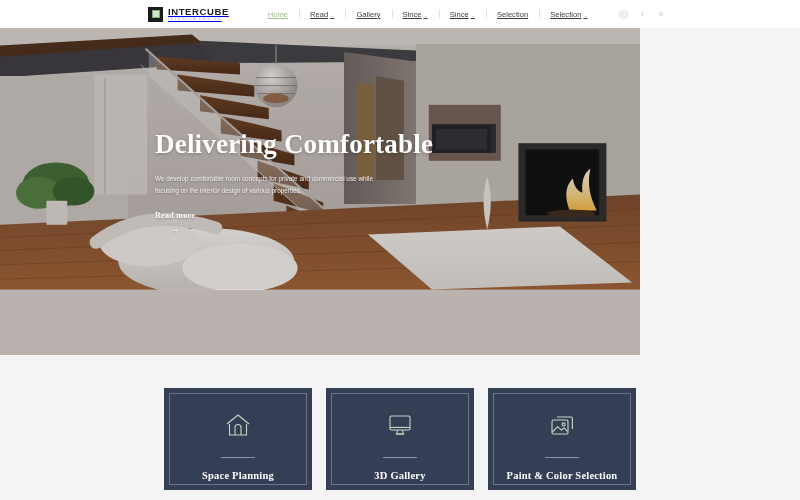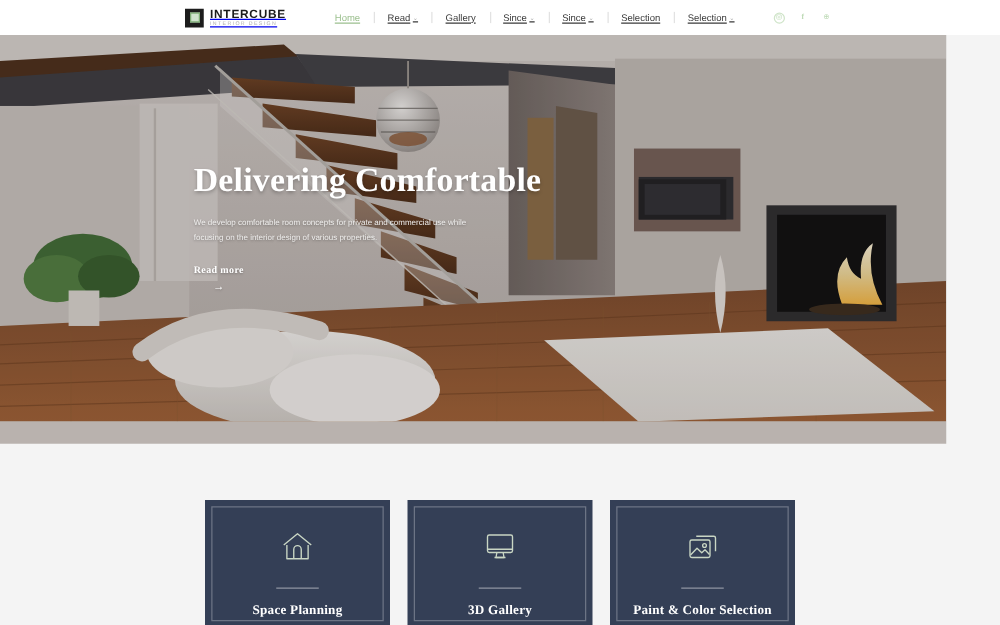--- a/index.html
+++ b/index.html
@@ -61,21 +61,21 @@
     display:flex; align-items:center; justify-content:center;
     font-size:6px; color:#bcd9b4; line-height:1;
     text-decoration:none;
   }
   .soc-ring{ border:0.8px solid #cfe4c8; }
   .soc-f{ font-weight:bold; font-family:"Liberation Serif", serif; font-size:8px; }
 
   
   .hero{
     position:relative;
-    width:757px; height:327px;
+    width:640px; height:327px;
     overflow:hidden;
     background:#b9b2ae;
   }
   .hero-photo{ position:absolute; inset:0; }
   .hero-caption{
     position:absolute; left:155px; top:100px;
     width:330px; z-index:10;
   }
   .hero-title{
     font-family:"Liberation Serif", serif;
@@ -99,21 +99,21 @@
     text-shadow:0 1px 2px rgba(0,0,0,0.3);
     cursor:pointer;
     flex-direction:column;
   }
   .hero-link .arr{ font-size:9px; line-height:1; }
 
   
   .services{
     width:800px; height:145px;
     background:#f4f4f4;
-    padding-top:45px;
+    padding-top:33px;
   }
   .cards{
     display:flex; justify-content:center; gap:14px;
   }
   .card{
     width:148px; height:102px;
     background:#343f56;
     padding:5px;
     position:relative;
     cursor:pointer;

